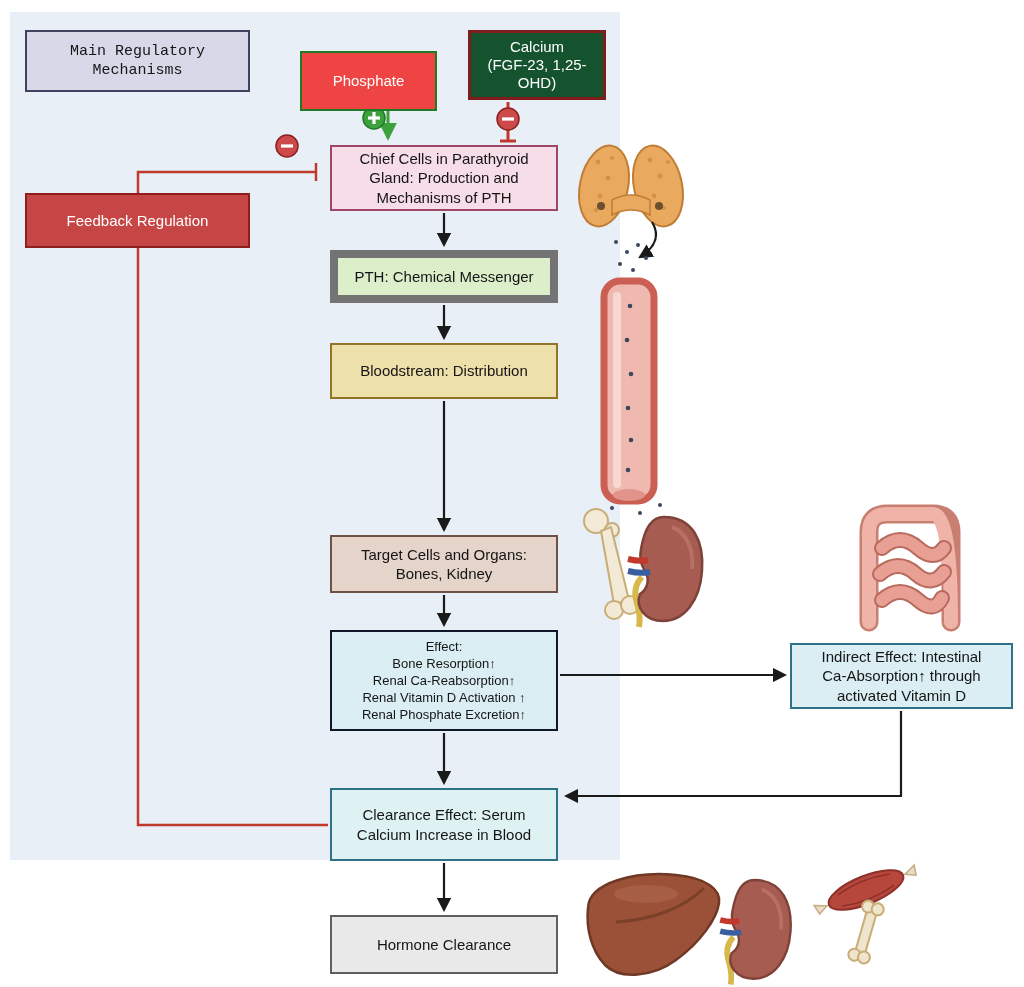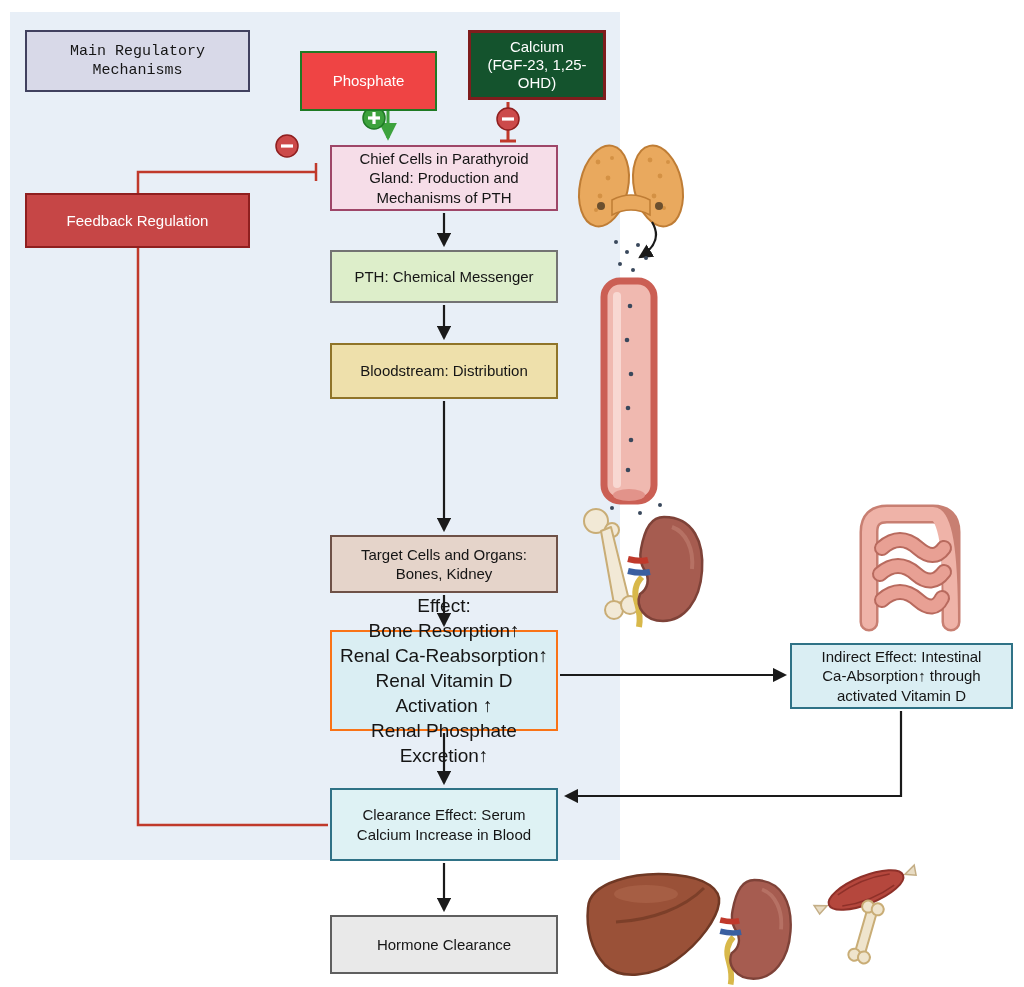--- a/index.html
+++ b/index.html
@@ -9,24 +9,24 @@
   .overlay{position:absolute;left:0;top:0;width:1024px;height:987px;pointer-events:none;}
   .box{position:absolute;box-sizing:border-box;display:flex;flex-direction:column;
        align-items:center;justify-content:center;text-align:center;
        font-size:15px;line-height:1.28;color:#151515;padding:3px 6px;}
   .box div{width:100%;}
   .b-main{left:25px;top:30px;width:225px;height:62px;background:#d8d9e8;border:2px solid #41415f;font-family:Liberation Mono, monospace;}
   .b-phos{left:300px;top:33px;width:137px;height:60px;background:#ef4444;border:2px solid #1f7a24;color:#ffffff;margin-top:18px;}
   .b-calc{left:468px;top:30px;width:138px;height:70px;background:#14532d;border:3px solid #7f1d1d;color:#ffffff;line-height:1.2;}
   .b-feed{left:25px;top:193px;width:225px;height:55px;background:#c64646;border:2px solid #8f1f1f;color:#ffffff;}
   .b-chief{left:330px;top:145px;width:228px;height:66px;background:#f6dde8;border:2px solid #9e4668;}
-  .b-pth{left:330px;top:250px;width:228px;height:53px;background:#ddeeca;border:2px solid #737373;}
+  .b-pth{left:330px;top:250px;width:228px;height:53px;background:#ddeeca;border:8px solid #737373;}
   .b-blood{left:330px;top:343px;width:228px;height:56px;background:#eee0ab;border:2px solid #8f7429;}
   .b-target{left:330px;top:535px;width:228px;height:58px;background:#e5d4ca;border:2px solid #6e5147;}
-  .b-effect{left:330px;top:630px;width:228px;height:101px;background:#daeef3;border:2px solid #f97316;font-size:19px;line-height:1.32;}
+  .b-effect{left:330px;top:630px;width:228px;height:101px;background:#daeef3;border:2px solid #0f172a;font-size:13px;line-height:1.32;}
   .b-indirect{left:790px;top:643px;width:223px;height:66px;background:#daeef3;border:2px solid #2f7286;}
   .b-ultimate{left:330px;top:788px;width:228px;height:73px;background:#def2f4;border:2px solid #2f7286;}
   .b-clear{left:330px;top:915px;width:228px;height:59px;background:#e9e9e9;border:2px solid #5f5f5f;}
 </style>
 </head>
 <body>
 
 <div class="canvas">
 
   <div class="panel"></div>

